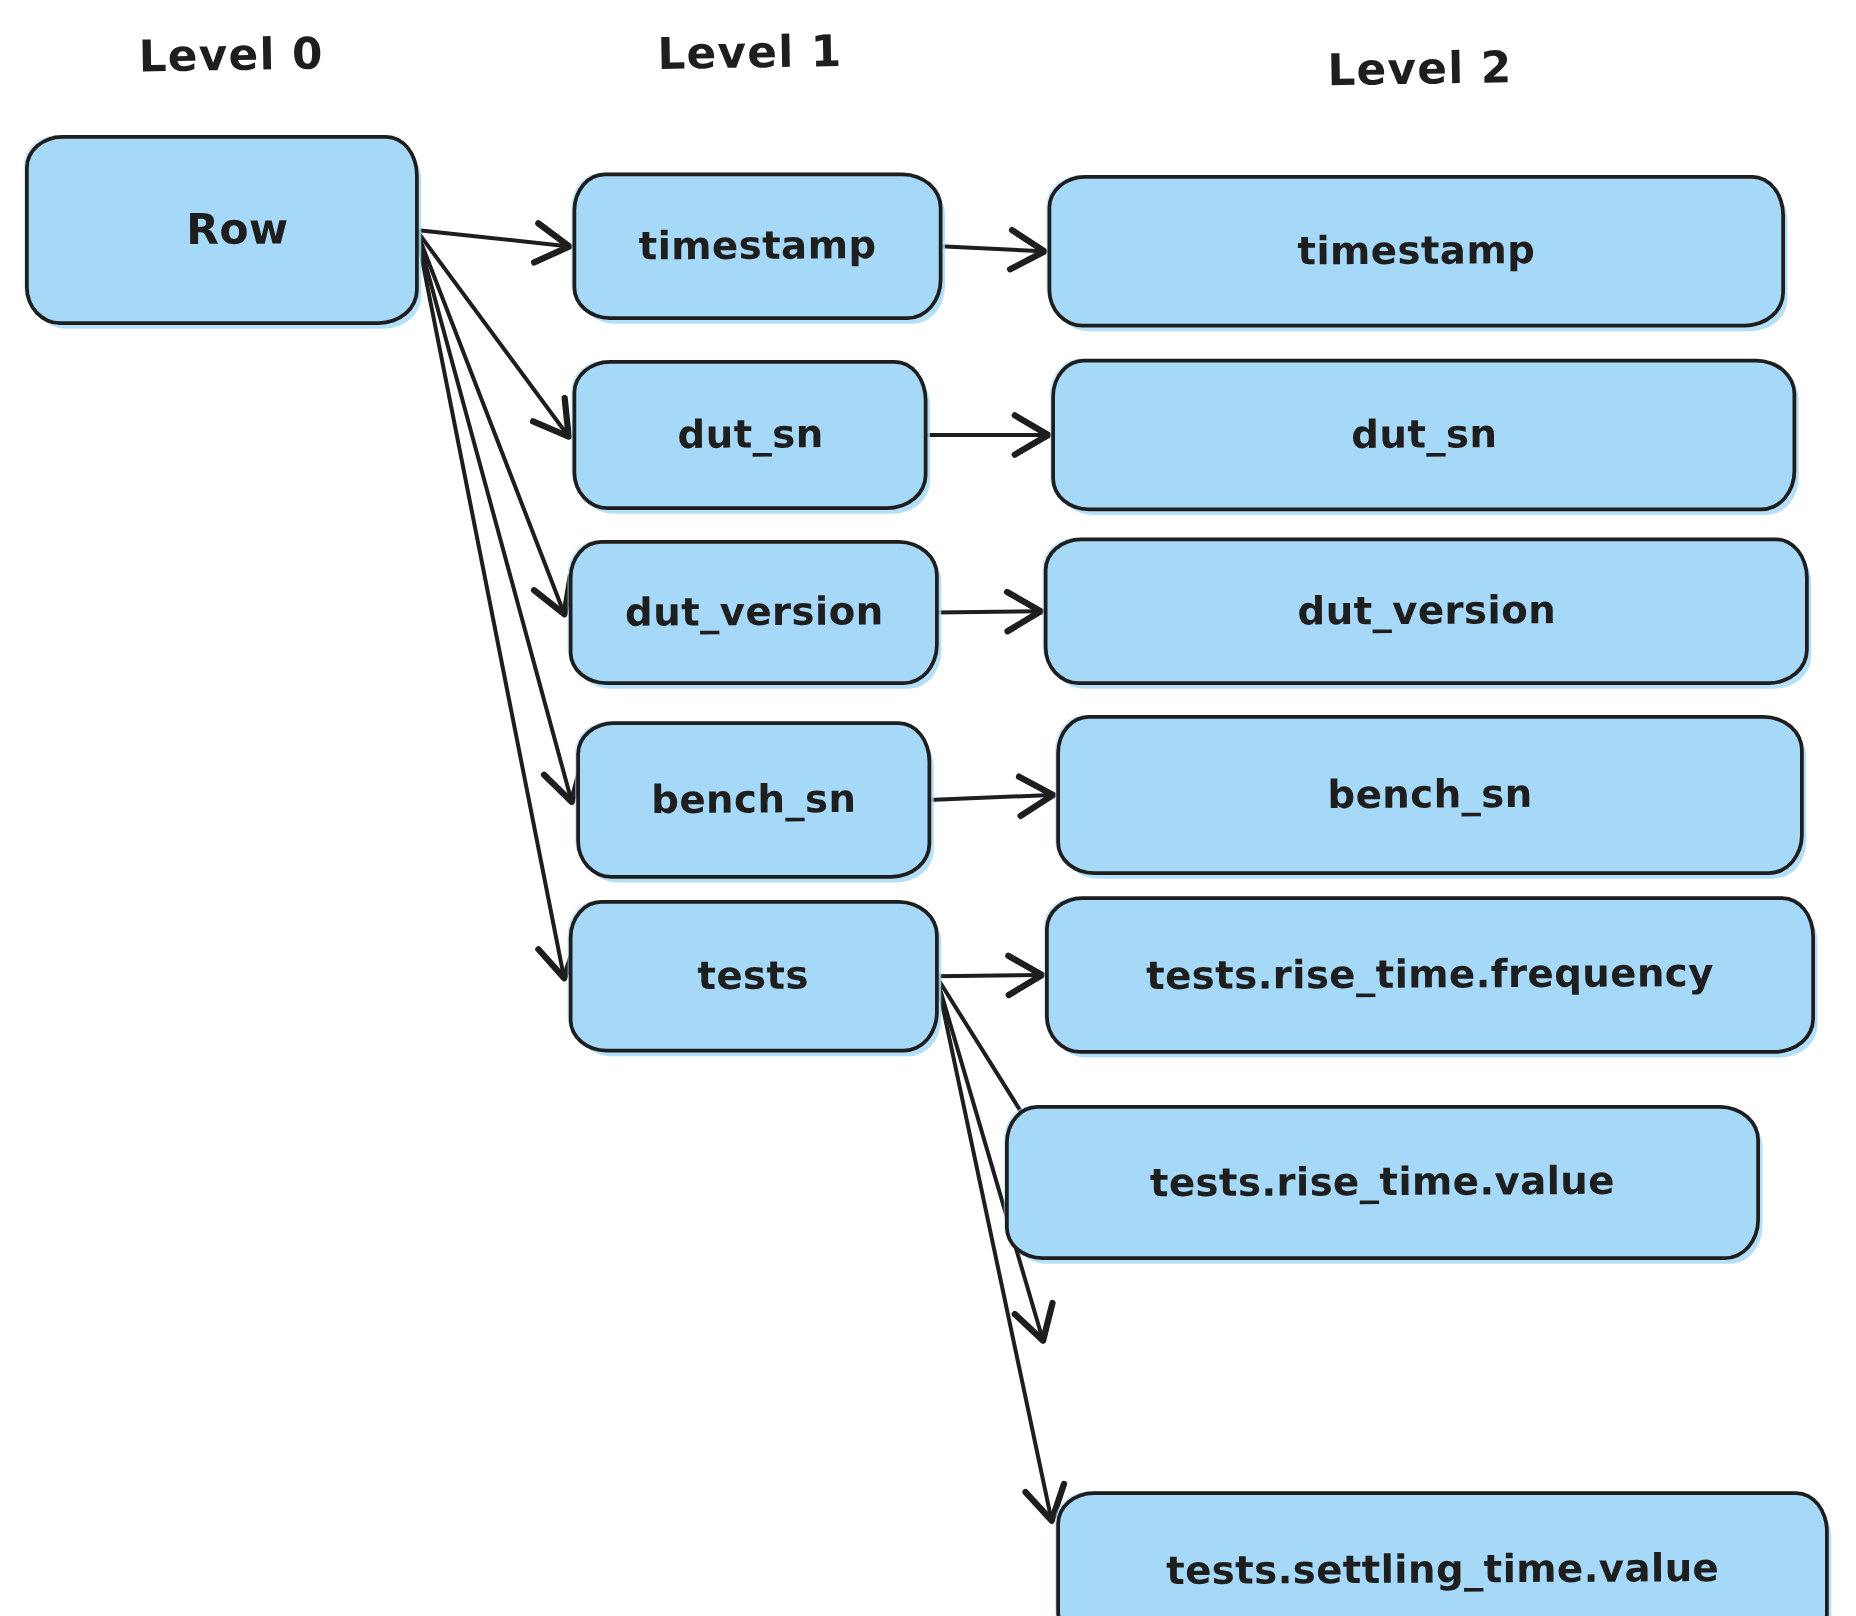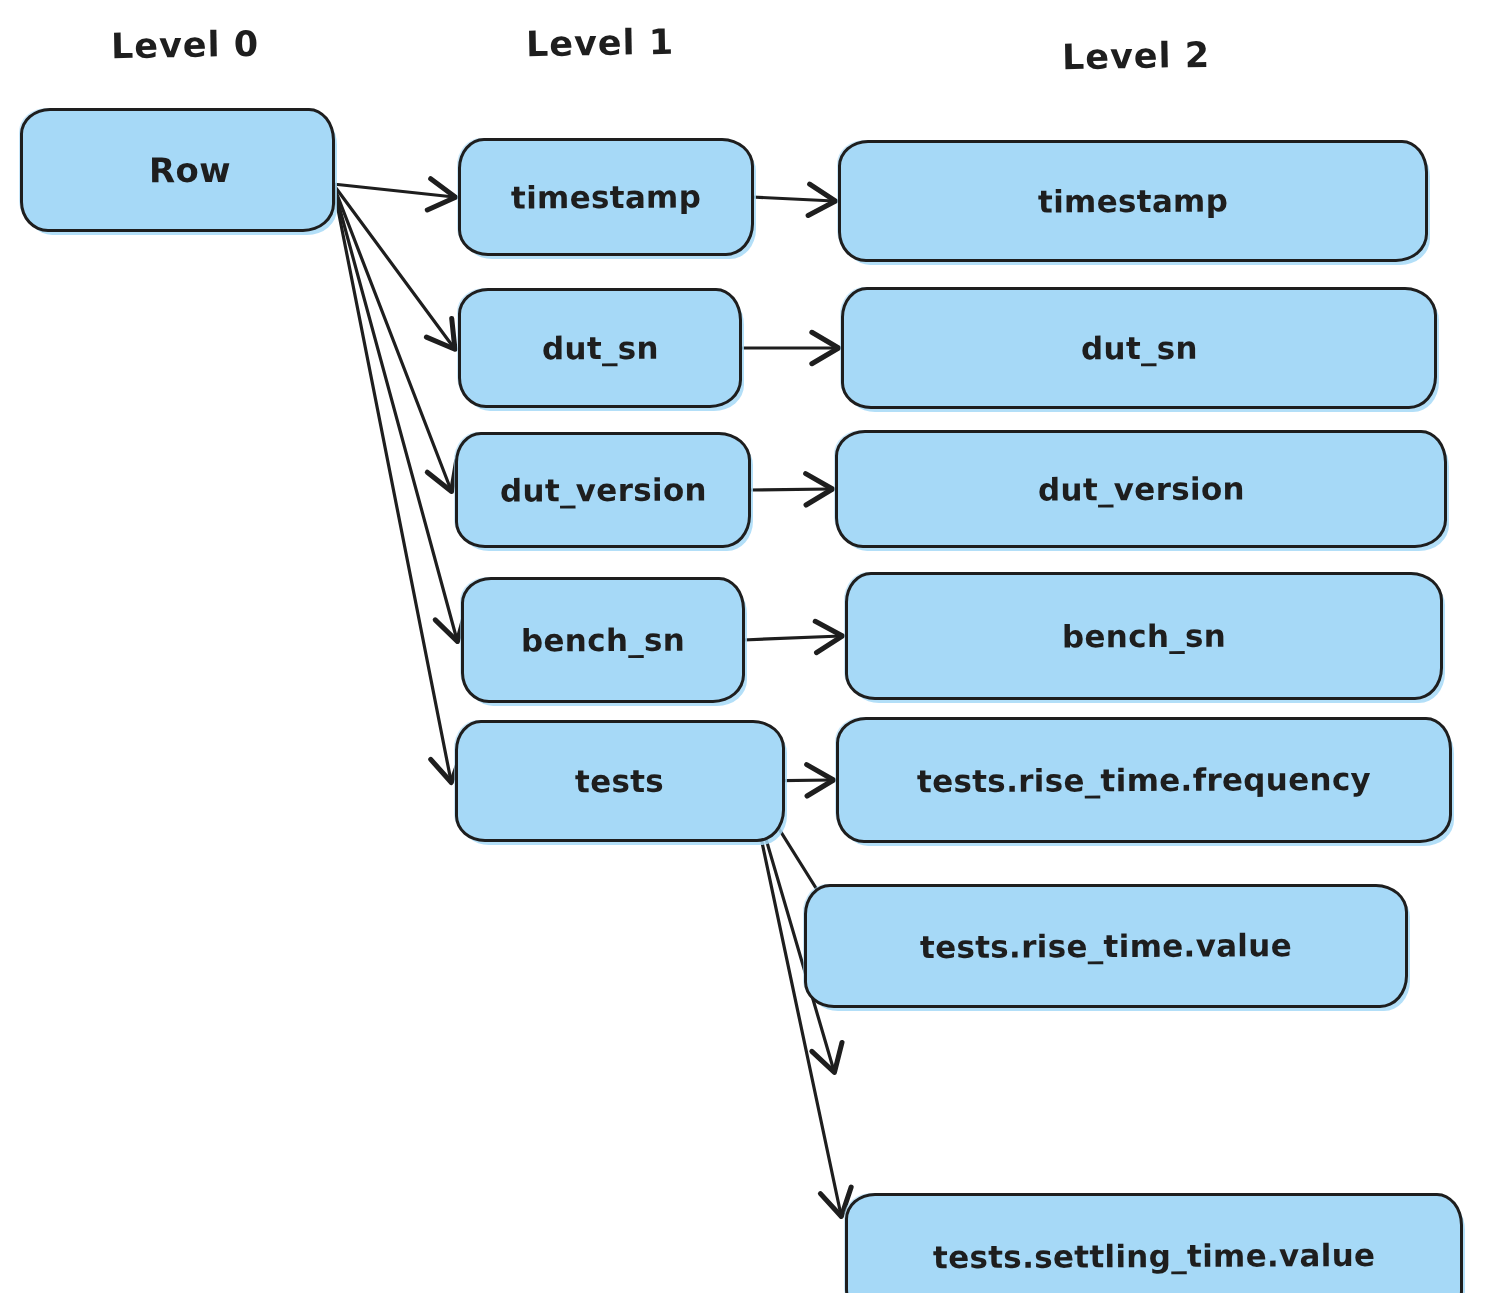--- a/index.html
+++ b/index.html
@@ -79,36 +79,36 @@
       <path d="M 749 490 L 831 489" class="edge" marker-end="url(#arrowhead)"></path>
       <path d="M 743 640 L 841 636" class="edge" marker-end="url(#arrowhead)"></path>
       <path d="M 749 781 L 832 780" class="edge" marker-end="url(#arrowhead)"></path>
       <path d="M 749 781 L 841 928" class="edge" marker-end="url(#arrowhead)"></path>
       <path d="M 749 781 L 834 1071" class="edge" marker-end="url(#arrowhead)"></path>
       <path d="M 749 781 L 841 1215" class="edge" marker-end="url(#arrowhead)"></path>
     </svg>
 <div class="col-header" style="left: 185px; top: 45px;">Level 0</div>
     <div class="col-header" style="left: 600px; top: 43px;">Level 1</div>
     <div class="col-header" style="left: 1136px; top: 56px;">Level 2</div>
-    <div class="node root" style="left: 20px; top: 108px; width: 315px; height: 124px; padding-left: 25px;">
+    <div class="node root" style="left: 20px; top: 108px; width: 315px; height: 152px; padding-left: 25px;">
       <span class="label">Row</span>
     </div>
     <div class="node" style="left: 458px; top: 138px; width: 296px; height: 118px;">
       <span class="label">timestamp</span>
     </div>
     <div class="node" style="left: 458px; top: 288px; width: 284px; height: 120px;">
       <span class="label">dut_sn</span>
     </div>
     <div class="node" style="left: 455px; top: 432px; width: 296px; height: 116px;">
       <span class="label">dut_version</span>
     </div>
     <div class="node" style="left: 461px; top: 577px; width: 284px; height: 126px;">
       <span class="label">bench_sn</span>
     </div>
-    <div class="node" style="left: 455px; top: 720px; width: 330px; height: 122px;">
+    <div class="node" style="left: 455px; top: 720px; width: 296px; height: 122px;">
       <span class="label">tests</span>
     </div>
     <div class="node" style="left: 838px; top: 140px; width: 590px; height: 122px;">
       <span class="label">timestamp</span>
     </div>
     <div class="node" style="left: 841px; top: 287px; width: 596px; height: 122px;">
       <span class="label">dut_sn</span>
     </div>
     <div class="node" style="left: 835px; top: 430px; width: 612px; height: 118px;">
       <span class="label">dut_version</span>

